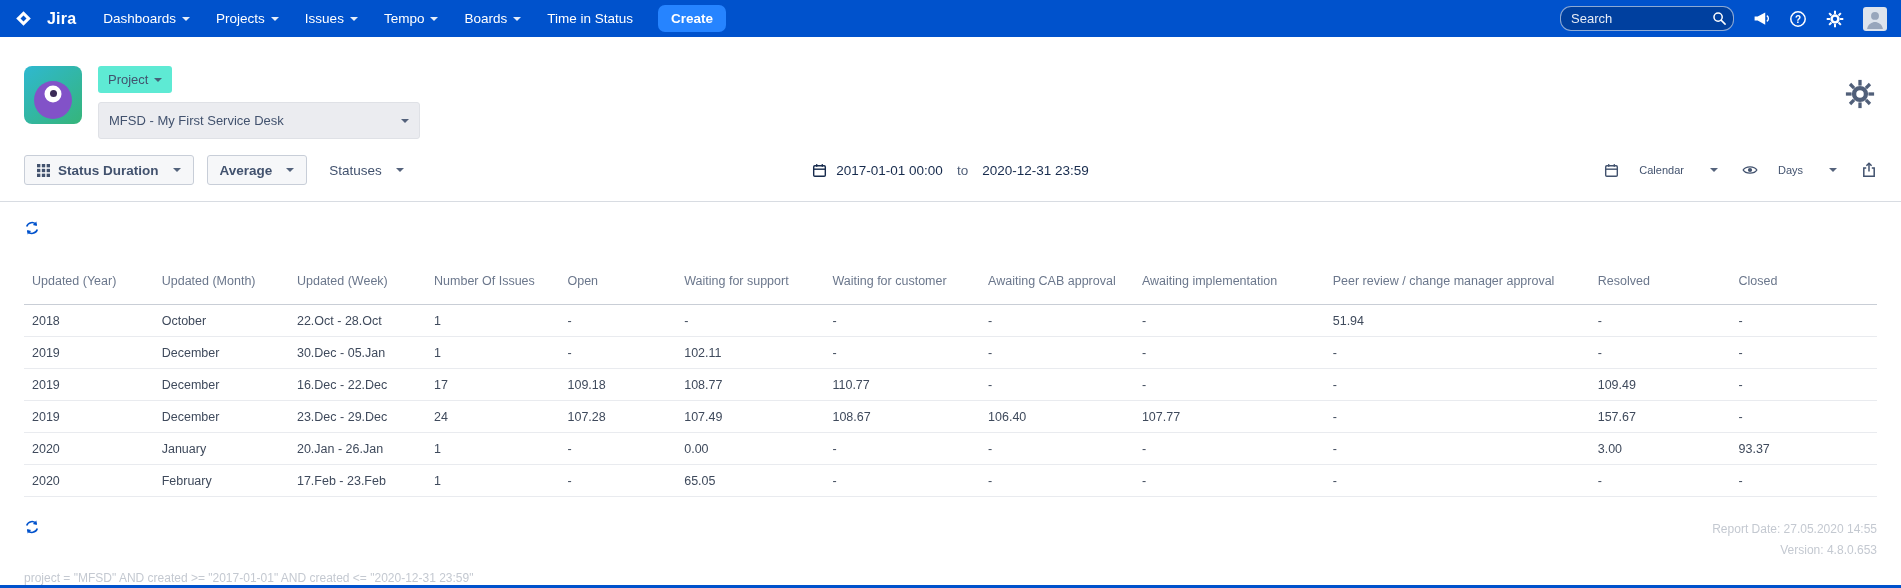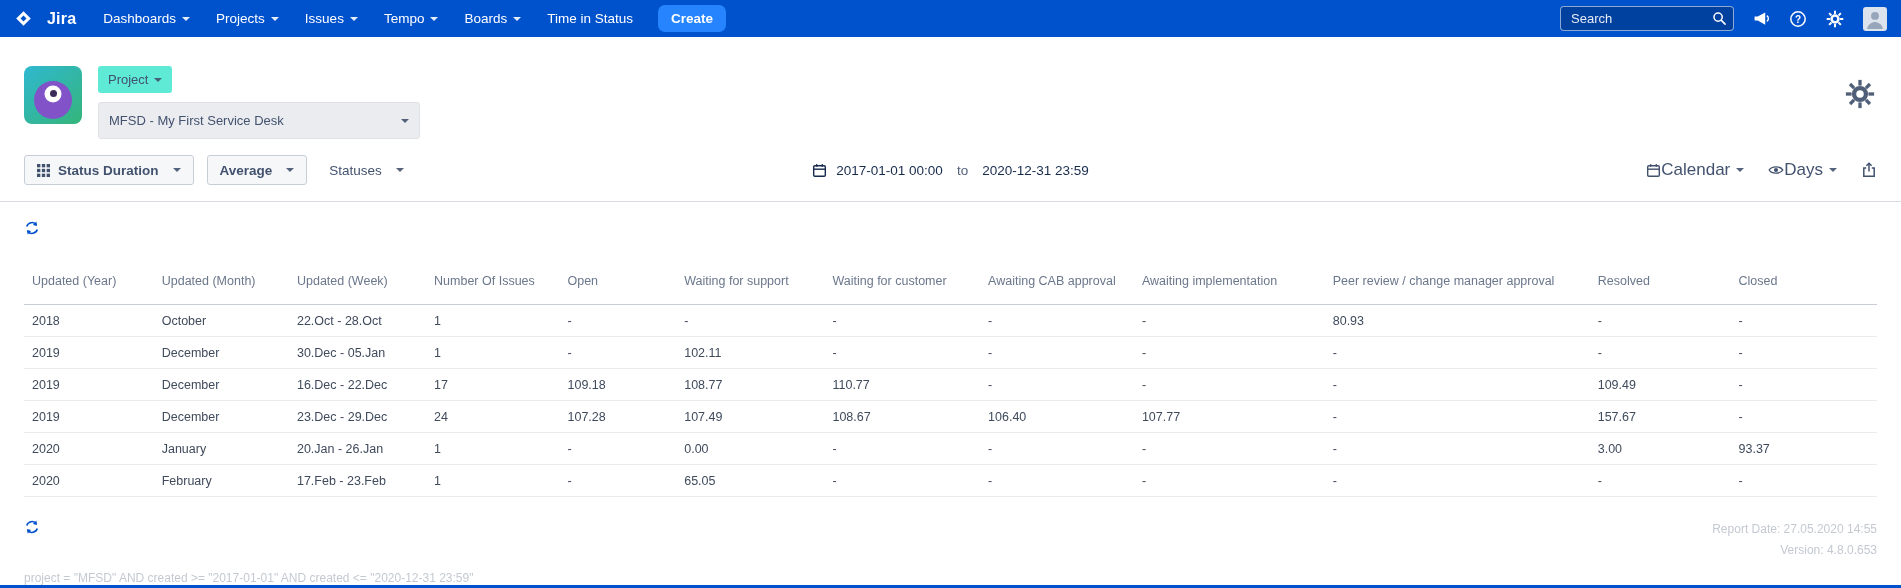--- a/index.html
+++ b/index.html
@@ -11,21 +11,21 @@
   .flex-spacer{flex:1;}
 
   
   .topnav{flex:0 0 37px;background:var(--nav-blue,#0052CC);display:flex;align-items:center;padding:0 14px;color:#fff;}
   .brand{display:flex;align-items:center;gap:14px;margin-right:14px;}
   .brand-text{font-size:16px;font-weight:bold;color:#fff;letter-spacing:.2px;}
   .nav-item{display:flex;align-items:center;color:#fff;font-size:13.5px;padding:0 13px;height:37px;}
   .create-btn{background:var(--create-blue,#2684FF);color:#fff;font-size:13.5px;padding:6px 13px;border-radius:7px;margin-left:12px;font-weight:bold;}
   .nav-right{margin-left:auto;display:flex;align-items:center;gap:19px;}
   .nav-search{position:relative;display:flex;align-items:center;}
-  .nav-search-input{width:174px;height:25px;background:rgba(0,0,0,.22);border:1px solid rgba(255,255,255,.55);border-radius:4px;color:#fff;font-size:13px;padding:0 28px 0 10px;outline:none;}
+  .nav-search-input{width:174px;height:25px;background:rgba(0,0,0,.22);border:1px solid rgba(255,255,255,.55);border-radius:11px;color:#fff;font-size:13px;padding:0 28px 0 10px;outline:none;}
   .nav-search-input::placeholder{color:rgba(255,255,255,.9);}
   .nav-search .mag{position:absolute;right:7px;}
   .icon-btn{display:inline-flex;align-items:center;justify-content:center;}
 
   
   .project-bar{display:flex;align-items:flex-start;padding:29px 26px 14px 24px;background:#fff;}
   .project-avatar{width:58px;height:58px;border-radius:8px;background:linear-gradient(140deg,#2FB8CC 5%,#35B57E 95%);position:relative;overflow:hidden;margin-right:16px;flex:0 0 auto;}
   .monster-body{position:absolute;left:50%;top:58%;transform:translate(-50%,-50%);width:38px;height:38px;border-radius:50%;background:#8252C8;}
   .monster-eye{position:absolute;left:50%;top:48%;transform:translate(-50%,-50%);width:17px;height:17px;border-radius:50%;background:#fff;}
   .monster-pupil{position:absolute;left:50%;top:50%;transform:translate(-50%,-50%);width:7px;height:7px;border-radius:50%;background:#3B2B57;}
@@ -35,21 +35,21 @@
   .settings-gear{margin-left:auto;margin-top:13px;color:#505F79;}
 
   
   .toolbar{display:flex;align-items:center;padding:2px 24px 16px;border-bottom:1px solid #D8DCE2;background:#fff;}
   .toolbar-left{flex:1;display:flex;align-items:center;gap:13px;}
   .tb-btn{display:flex;align-items:center;gap:8px;background:#F6F7F9;border:1px solid #C8CED8;border-radius:3px;height:30px;padding:0 12px;font-size:13.5px;font-weight:bold;color:#42526E;}
   .tb-btn.ghost{background:transparent;border-color:transparent;font-weight:normal;padding:0 8px;}
   .toolbar-center{display:flex;align-items:center;gap:9px;font-size:13.5px;color:#172B4D;cursor:pointer;}
   .date-sep{color:#505F79;padding:0 5px;}
   .toolbar-right{flex:1;display:flex;align-items:center;justify-content:flex-end;gap:24px;color:#42526E;}
-  .tb-link{display:flex;align-items:center;gap:0;font-size:17px;color:#42526E;}
+  .tb-link{display:flex;align-items:center;gap:20px;font-size:11px;color:#42526E;}
 
   
   .content{flex:1;padding:18px 24px 0;background:#fff;}
   .refresh-btn{color:var(--accent-blue,#0052CC);display:inline-flex;}
   .status-table{width:100%;border-collapse:collapse;margin-top:28px;table-layout:fixed;}
   .status-table th{font-size:12.5px;font-weight:normal;color:#6B778C;padding:6px 8px 16px;white-space:nowrap;overflow:hidden;}
   .status-table thead tr{border-bottom:1px solid #C9CED6;}
   .status-table td{font-size:12.5px;color:#3F4A5C;height:32px;padding:0 8px;white-space:nowrap;overflow:hidden;border-bottom:1px solid #E9EBEF;}
   .status-table .al{text-align:left;}
   .status-table .ar{text-align:left;}
@@ -291,21 +291,21 @@
         <tr>
           <td class="al">2018</td>
           <td class="al">October</td>
           <td class="al">22.Oct - 28.Oct</td>
           <td class="al">1</td>
           <td class="ar">-</td>
           <td class="ar">-</td>
           <td class="ar">-</td>
           <td class="ar">-</td>
           <td class="ar">-</td>
-          <td class="ar">80.93</td>
+          <td class="ar">51.94</td>
           <td class="ar">-</td>
           <td class="ar">-</td>
         </tr>
         <tr>
           <td class="al">2019</td>
           <td class="al">December</td>
           <td class="al">30.Dec - 05.Jan</td>
           <td class="al">1</td>
           <td class="ar">-</td>
           <td class="ar">102.11</td>

